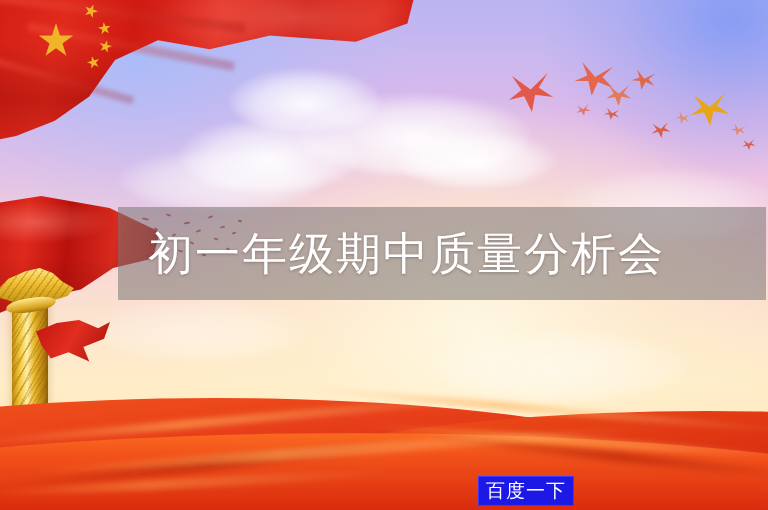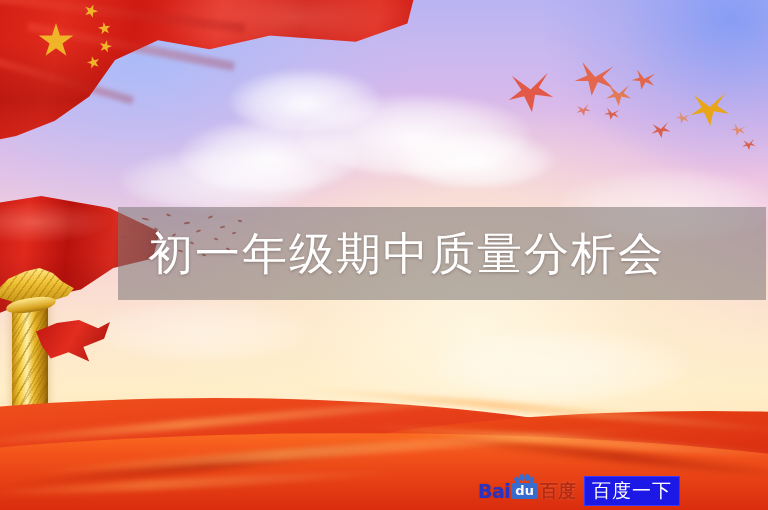--- a/index.html
+++ b/index.html
@@ -399,29 +399,16 @@
     <div class="hill-stripe hs3"></div>
     <div class="hill-stripe hs4"></div>
     <div class="hill-stripe hs5"></div>
   </div>
 
   <div class="title-band">
     <div class="title-text">初一年级期中质量分析会</div>
   </div>
 
   <div class="watermark">
-    <div class="baidu-logo">
-      <span class="baidu-bai">Bai</span>
-      <span class="baidu-du">
-        <svg class="paw" viewBox="0 0 44 22">
-          <ellipse cx="8" cy="12" rx="5" ry="7" fill="#2f6fd8" transform="rotate(-20 8 12)"></ellipse>
-          <ellipse cx="18" cy="7" rx="5" ry="7" fill="#2f6fd8" transform="rotate(-8 18 7)"></ellipse>
-          <ellipse cx="28" cy="7" rx="5" ry="7" fill="#2f6fd8" transform="rotate(8 28 7)"></ellipse>
-          <ellipse cx="37" cy="12" rx="5" ry="7" fill="#2f6fd8" transform="rotate(20 37 12)"></ellipse>
-        </svg>
-        <span>du</span>
-      </span>
-      <span class="baidu-cn">百度</span>
-    </div>
     <div class="wm-button">百度一下</div>
   </div>
 
 </div>
 
 </body></html>

